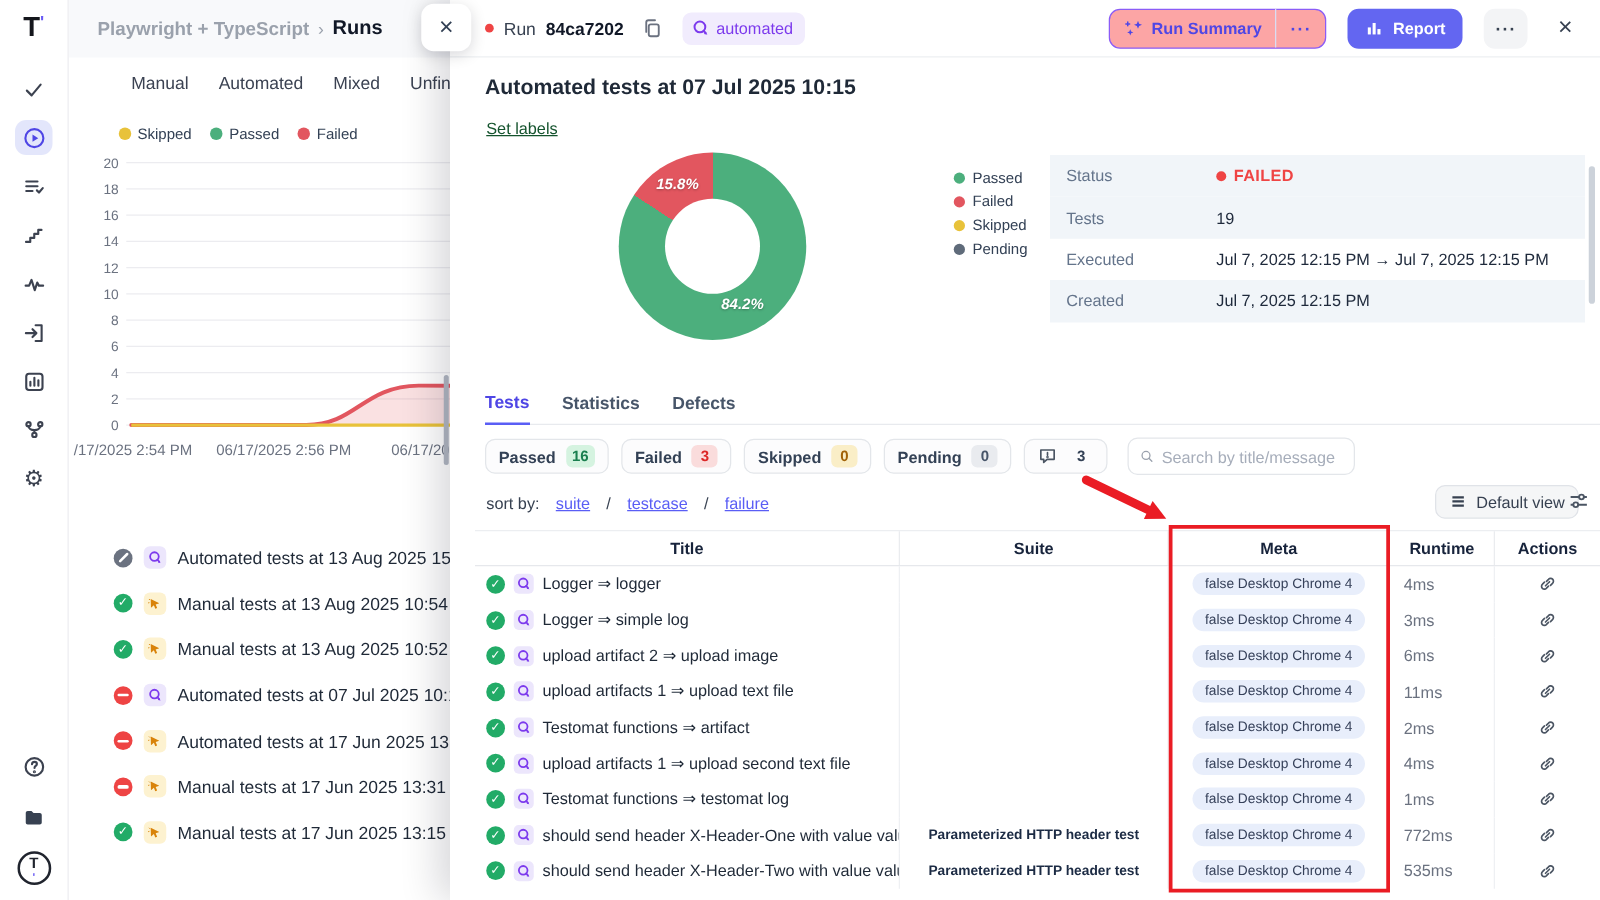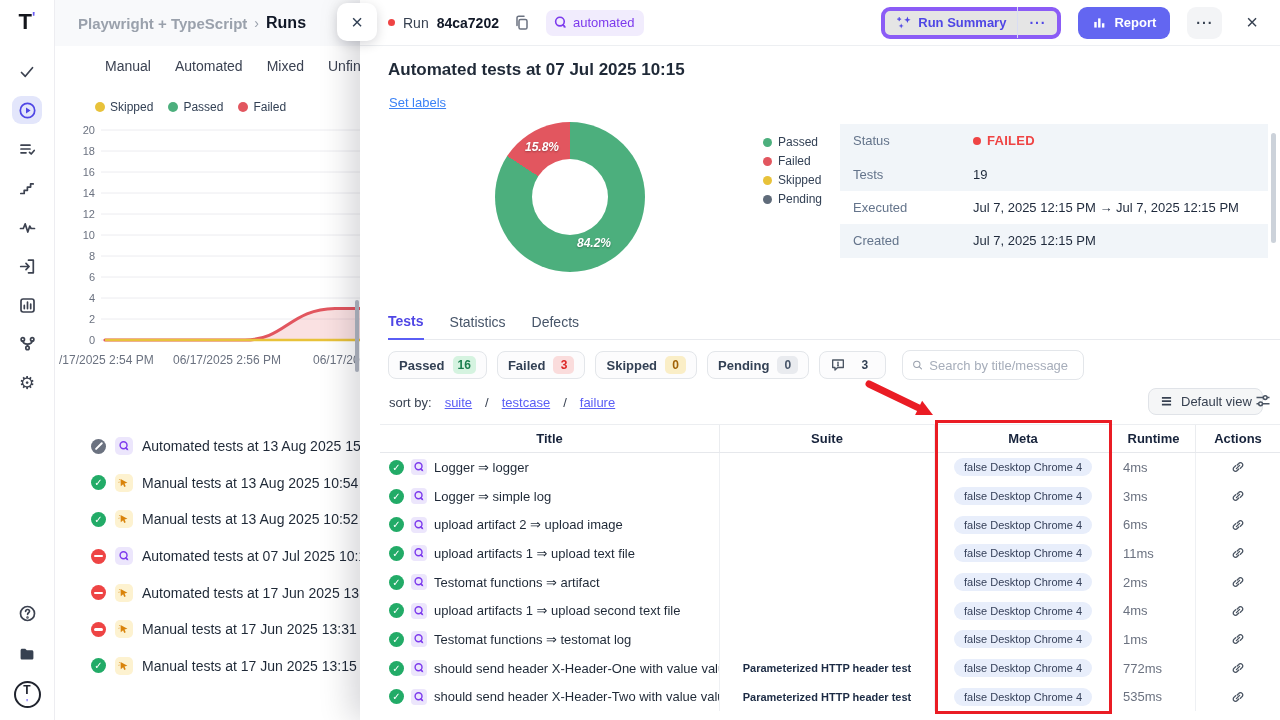--- a/index.html
+++ b/index.html
@@ -51,30 +51,30 @@
   
   .drawer { position:absolute; left:360px; top:0; width:920px; height:720px; background:#fff; box-shadow:-10px 0 30px rgba(2,6,23,.16); z-index:4; }
   .drawer-close-tab { position:absolute; left:-23px; top:3px; width:40px; height:38px; background:#fff; border-radius:10px; box-shadow:0 3px 12px rgba(2,6,23,.16); display:grid; place-items:center; font-size:20px; color:#334155; z-index:6; cursor:pointer; }
   .drawer-header { height:46px; border-bottom:1px solid #edeff2; display:flex; align-items:center; padding:0 16px 0 28px; gap:8px; }
   .hdot { width:7px; height:7px; border-radius:50%; background:#ef4444; }
   .hrun { font-size:14px; color:#374151; }
   .hid { font-size:14px; font-weight:bold; color:#111827; }
   .copy-btn { margin-left:6px; display:grid; place-items:center; }
   .badge-automated { margin-left:8px; background:#f1ecfd; border-radius:7px; height:26px; display:flex; align-items:center; gap:5px; padding:0 10px 0 7px; color:#7c3aed; font-size:13px; font-weight:500; }
   .hspace { flex:1; }
-  .btn-summary { display:flex; align-items:center; border:4px solid #8b5cf6; border-radius:9px; height:32px; background:#e5e5e5;justify-content:center; }
+  .btn-summary { display:flex; align-items:center; border:1px solid #8b5cf6; border-radius:9px; height:32px; background:#fca5a5;justify-content:center; }
   .btn-summary .main { display:flex; align-items:center; gap:6px; padding:0 11px; font-size:13px; font-weight:600; color:#4f46e5; }
   .btn-summary .div { width:1px; height:31px; background:#d9ddf3; }
   .btn-summary .dots { padding:0 11px; color:#4f46e5; font-size:14px; font-weight:bold; letter-spacing:1px; }
   .btn-report { margin-left:9px; background:#6366f1; border-radius:9px; height:32px; display:flex; align-items:center; gap:7px; padding:0 14px; color:#fff; font-size:13px; font-weight:600; }
   .btn-more { margin-left:9px; background:#f3f4f6; border-radius:9px; width:35px; height:32px; display:grid; place-items:center; color:#374151; font-size:14px; font-weight:bold; letter-spacing:1px; }
   .btn-x { margin-left:10px; font-size:20px; color:#374151; padding:0 6px; }
 
   .run-title-h { position:absolute; left:28px; top:60px; font-size:17px; font-weight:bold; color:#1f2937; }
-  .set-labels { position:absolute; left:29px; top:95px; font-size:13px; color:#3b82f6; text-decoration:underline; font-weight:500; cursor:pointer; }
+  .set-labels { position:absolute; left:29px; top:95px; font-size:13px; color:#14532d; text-decoration:underline; font-weight:500; cursor:pointer; }
 
   .donut { position:absolute; left:135px; top:122px; width:150px; height:150px; border-radius:50%;font-style:italic; }
   .donut::after { content:""; position:absolute; left:37px; top:37px; width:76px; height:76px; border-radius:50%; background:#fff; }
   .donut-label { position:absolute; color:#fff; font-size:12px; font-weight:bold; text-shadow:0 1px 2px rgba(0,0,0,.3); transform:translate(-50%,-50%); z-index:1; }
   .dl-failed { left:47px; top:25px; }
   .dl-passed { left:99px; top:121px; }
   .donut-legend { position:absolute; left:403px; top:136px; display:flex; flex-direction:column; gap:7px; }
   .donut-legend .li { display:flex; align-items:center; gap:6px; font-size:12px; color:#334155; height:12px; }
   .donut-legend .dot { width:9px; height:9px; }
 
@@ -82,21 +82,21 @@
   .info-row { height:33.4px; display:flex; align-items:center; font-size:13px; }
   .info-row.odd { background:#f1f5f9; }
   .info-label { width:133px; padding-left:13px; color:#64748b; }
   .info-value { color:#1e293b; display:flex; align-items:center; gap:6px; }
   .info-value .extra { color:#9ca3af; }
   .info-value .sdot { width:8px; height:8px; border-radius:50%; background:#ef4444; }
   .info-value .failed-txt { color:#ef4444; font-weight:bold; letter-spacing:.3px; }
   .drawer-scroll { position:absolute; right:4px; top:133px; width:5px; height:110px; background:#ccd2da; border-radius:3px; }
 
   .dtabs { position:absolute; left:28px; right:0; top:308px; height:32px; display:flex; gap:26px; border-bottom:1px solid #e8eaee; font-size:14px; }
-  .dtab { color:#475569; font-weight:400; padding-bottom:9px; align-self:flex-end; cursor:pointer; }
+  .dtab { color:#475569; font-weight:700; padding-bottom:9px; align-self:flex-end; cursor:pointer; }
   .dtab.active { color:#4f46e5; font-weight:600; border-bottom:2px solid #5a5ef5; margin-bottom:-1px; }
 
   .filters { position:absolute; left:28px; top:350px; display:flex; gap:10px; align-items:center; }
   .pill { height:28px; border:1px solid #e3e6ea; border-radius:8px; background:#fcfcfd; display:flex; align-items:center; gap:8px; padding:0 10px; font-size:13px; font-weight:600; color:#334155; cursor:pointer; }
   .pill .cnt { min-width:21px; height:18px; border-radius:5px; font-size:12px; display:grid; place-items:center; padding:0 5px; font-weight:600; }
   .cnt.green { background:#d5f3e0; color:#1a7f4f; }
   .cnt.red { background:#fadcdc; color:#dc2626; }
   .cnt.yellow { background:#faeec7; color:#a16207; }
   .cnt.gray { background:#e9ebef; color:#475569; }
   .search-box { margin-left:6px; width:182px; height:30px; border:1px solid #e3e6ea; border-radius:8px; display:flex; align-items:center; gap:6px; padding:0 9px; background:#fff; }

